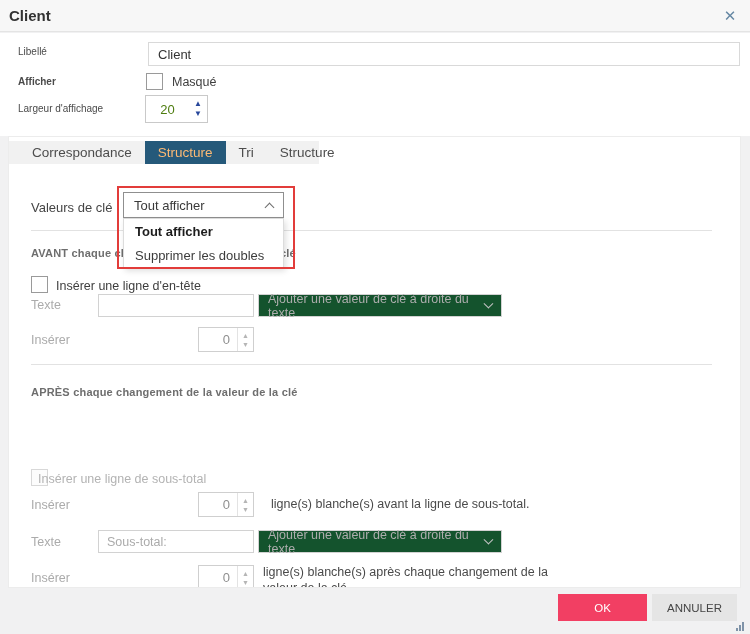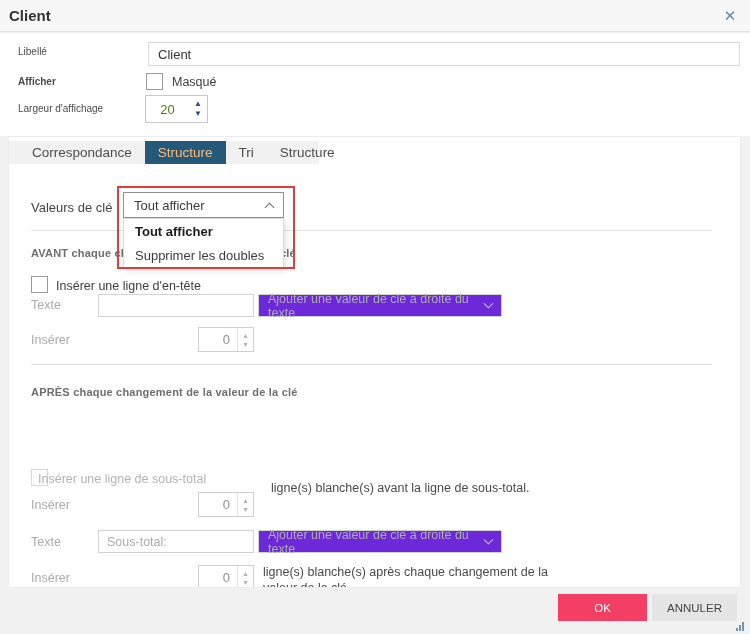--- a/index.html
+++ b/index.html
@@ -55,21 +55,21 @@
             border:2px solid #e23c3a; z-index:6; pointer-events:none; }
 
   .divider { position:absolute; left:22px; width:681px; height:1px; background:#e2e2e2; }
   .sec-head { position:absolute; left:22px; font-size:11px; font-weight:700; color:#6e6e6e;
               letter-spacing:.2px; white-space:nowrap; }
 
   .dis-label { position:absolute; left:22px; font-size:12.5px; color:#ababab; }
   .dinput { position:absolute; left:89px; width:156px; height:23px; border:1px solid #d2d2d2;
             background:#fff; color:#ababab; font-size:12.5px; padding:0 8px; font-family:inherit; }
   .dcombo { position:absolute; left:249px; width:244px; height:23px; border:1px solid #d2d2d2;
-            background:#6d28d9; display:flex; align-items:center; padding:0 9px; font-size:12.5px;
+            background:#14532d; display:flex; align-items:center; padding:0 9px; font-size:12.5px;
             color:#adadad; }
   .dspin { position:absolute; left:189px; width:56px; height:25px; border:1px solid #cfcfcf;
            background:#fff; display:flex; }
   .dspin-val { flex:1; text-align:right; padding-right:7px; line-height:23px; font-size:13px;
                color:#8f8f8f; }
   .dspin-btns { width:16px; border-left:1px solid #e3e3e3; display:flex; flex-direction:column;
                 align-items:center; justify-content:center; gap:2px; }
   .dspin-btns .arr { font-size:7px; line-height:7px; color:#b5b5b5; }
   .suffix { position:absolute; left:254px; font-size:12.5px; color:#4a4a4a; line-height:1.25; }
 
@@ -169,21 +169,21 @@
     <div class="cb-label" style="left:29px; top:335px; color:#b3b3b3;">Insérer une ligne de sous-total</div>
 
     <div class="dis-label" style="top:361px;">Insérer</div>
     <div class="dspin" style="top:355px;">
       <div class="dspin-val">0</div>
       <div class="dspin-btns">
         <span class="arr">▲</span>
         <span class="arr">▼</span>
       </div>
     </div>
-    <div class="suffix" style="top:344px;padding-left:8px;">ligne(s) blanche(s) avant la ligne de sous-total.</div>
+    <div class="suffix" style="top:360px;padding-left:8px;">ligne(s) blanche(s) avant la ligne de sous-total.</div>
 
     <div class="dis-label" style="top:398px;">Texte</div>
     <input class="dinput" style="top: 393px;" disabled="" value="Sous-total:">
     <div class="dcombo" style="top:393px;">
       <span>Ajouter une valeur de clé à droite du texte</span>
       <span class="chev down dis"></span>
     </div>
 
     <div class="dis-label" style="top:434px;">Insérer</div>
     <div class="dspin" style="top:428px;">

